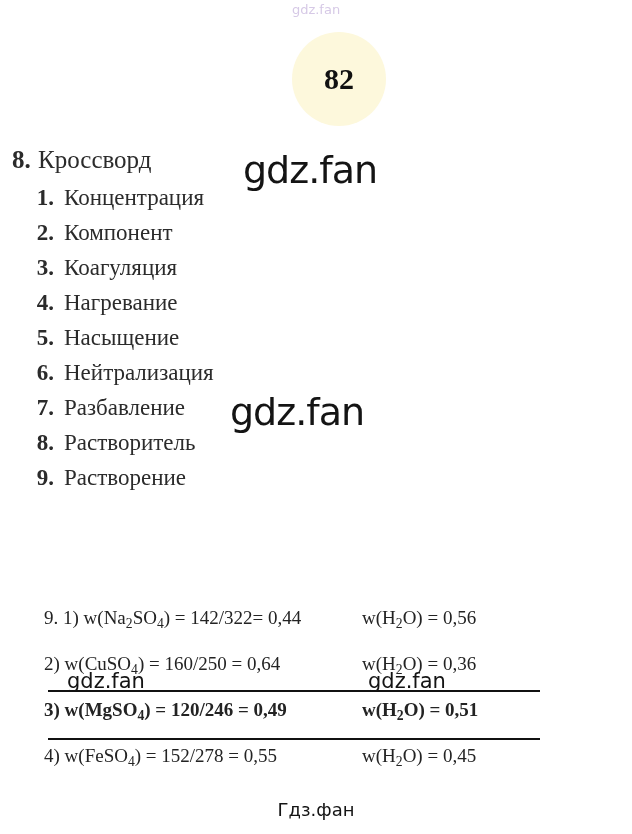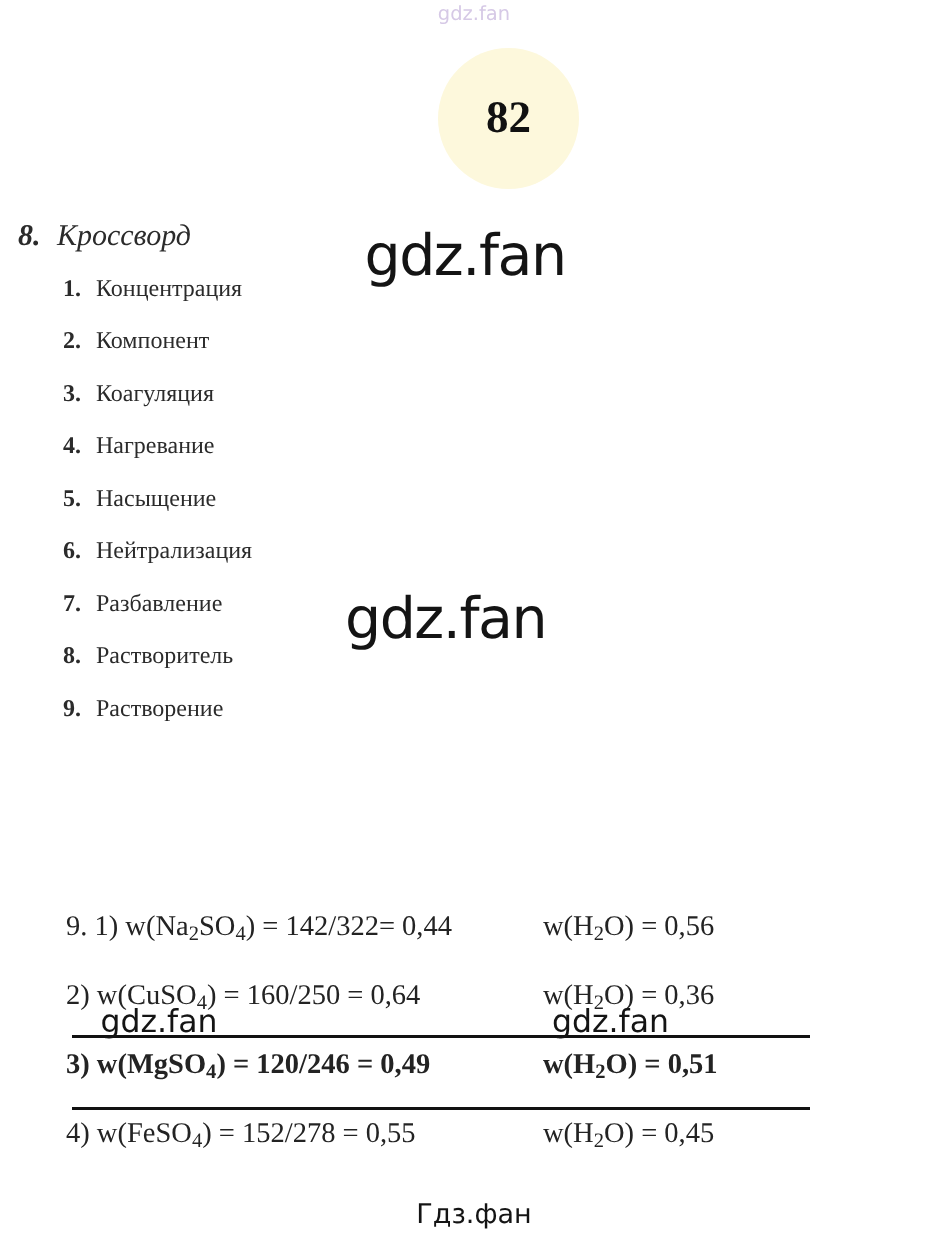--- a/index.html
+++ b/index.html
@@ -84,37 +84,36 @@
   }
 
   
   .task8 {
     position: absolute;
     top: 146px;
     left: 12px;
     width: 430px;
   }
   .task8-head {
-    font-size: 20px;
+    font-size: 25px;
     color: #2b2b2b;
     margin-bottom: 6px;
-    font-style: italic;
   }
   .task8-head .n {
     font-weight: bold;
     display: inline-block;
     width: 26px;
   }
   .cw-list {
     margin: 0;
     padding: 0;
     list-style: none;
   }
   .cw-list li {
-    font-size: 16px;
+    font-size: 23px;
     color: #2b2b2b;
     line-height: 35px;
     white-space: nowrap;
   }
   .cw-list li .idx {
     font-weight: bold;
     display: inline-block;
     width: 28px;
     text-align: right;
     margin-right: 10px;

